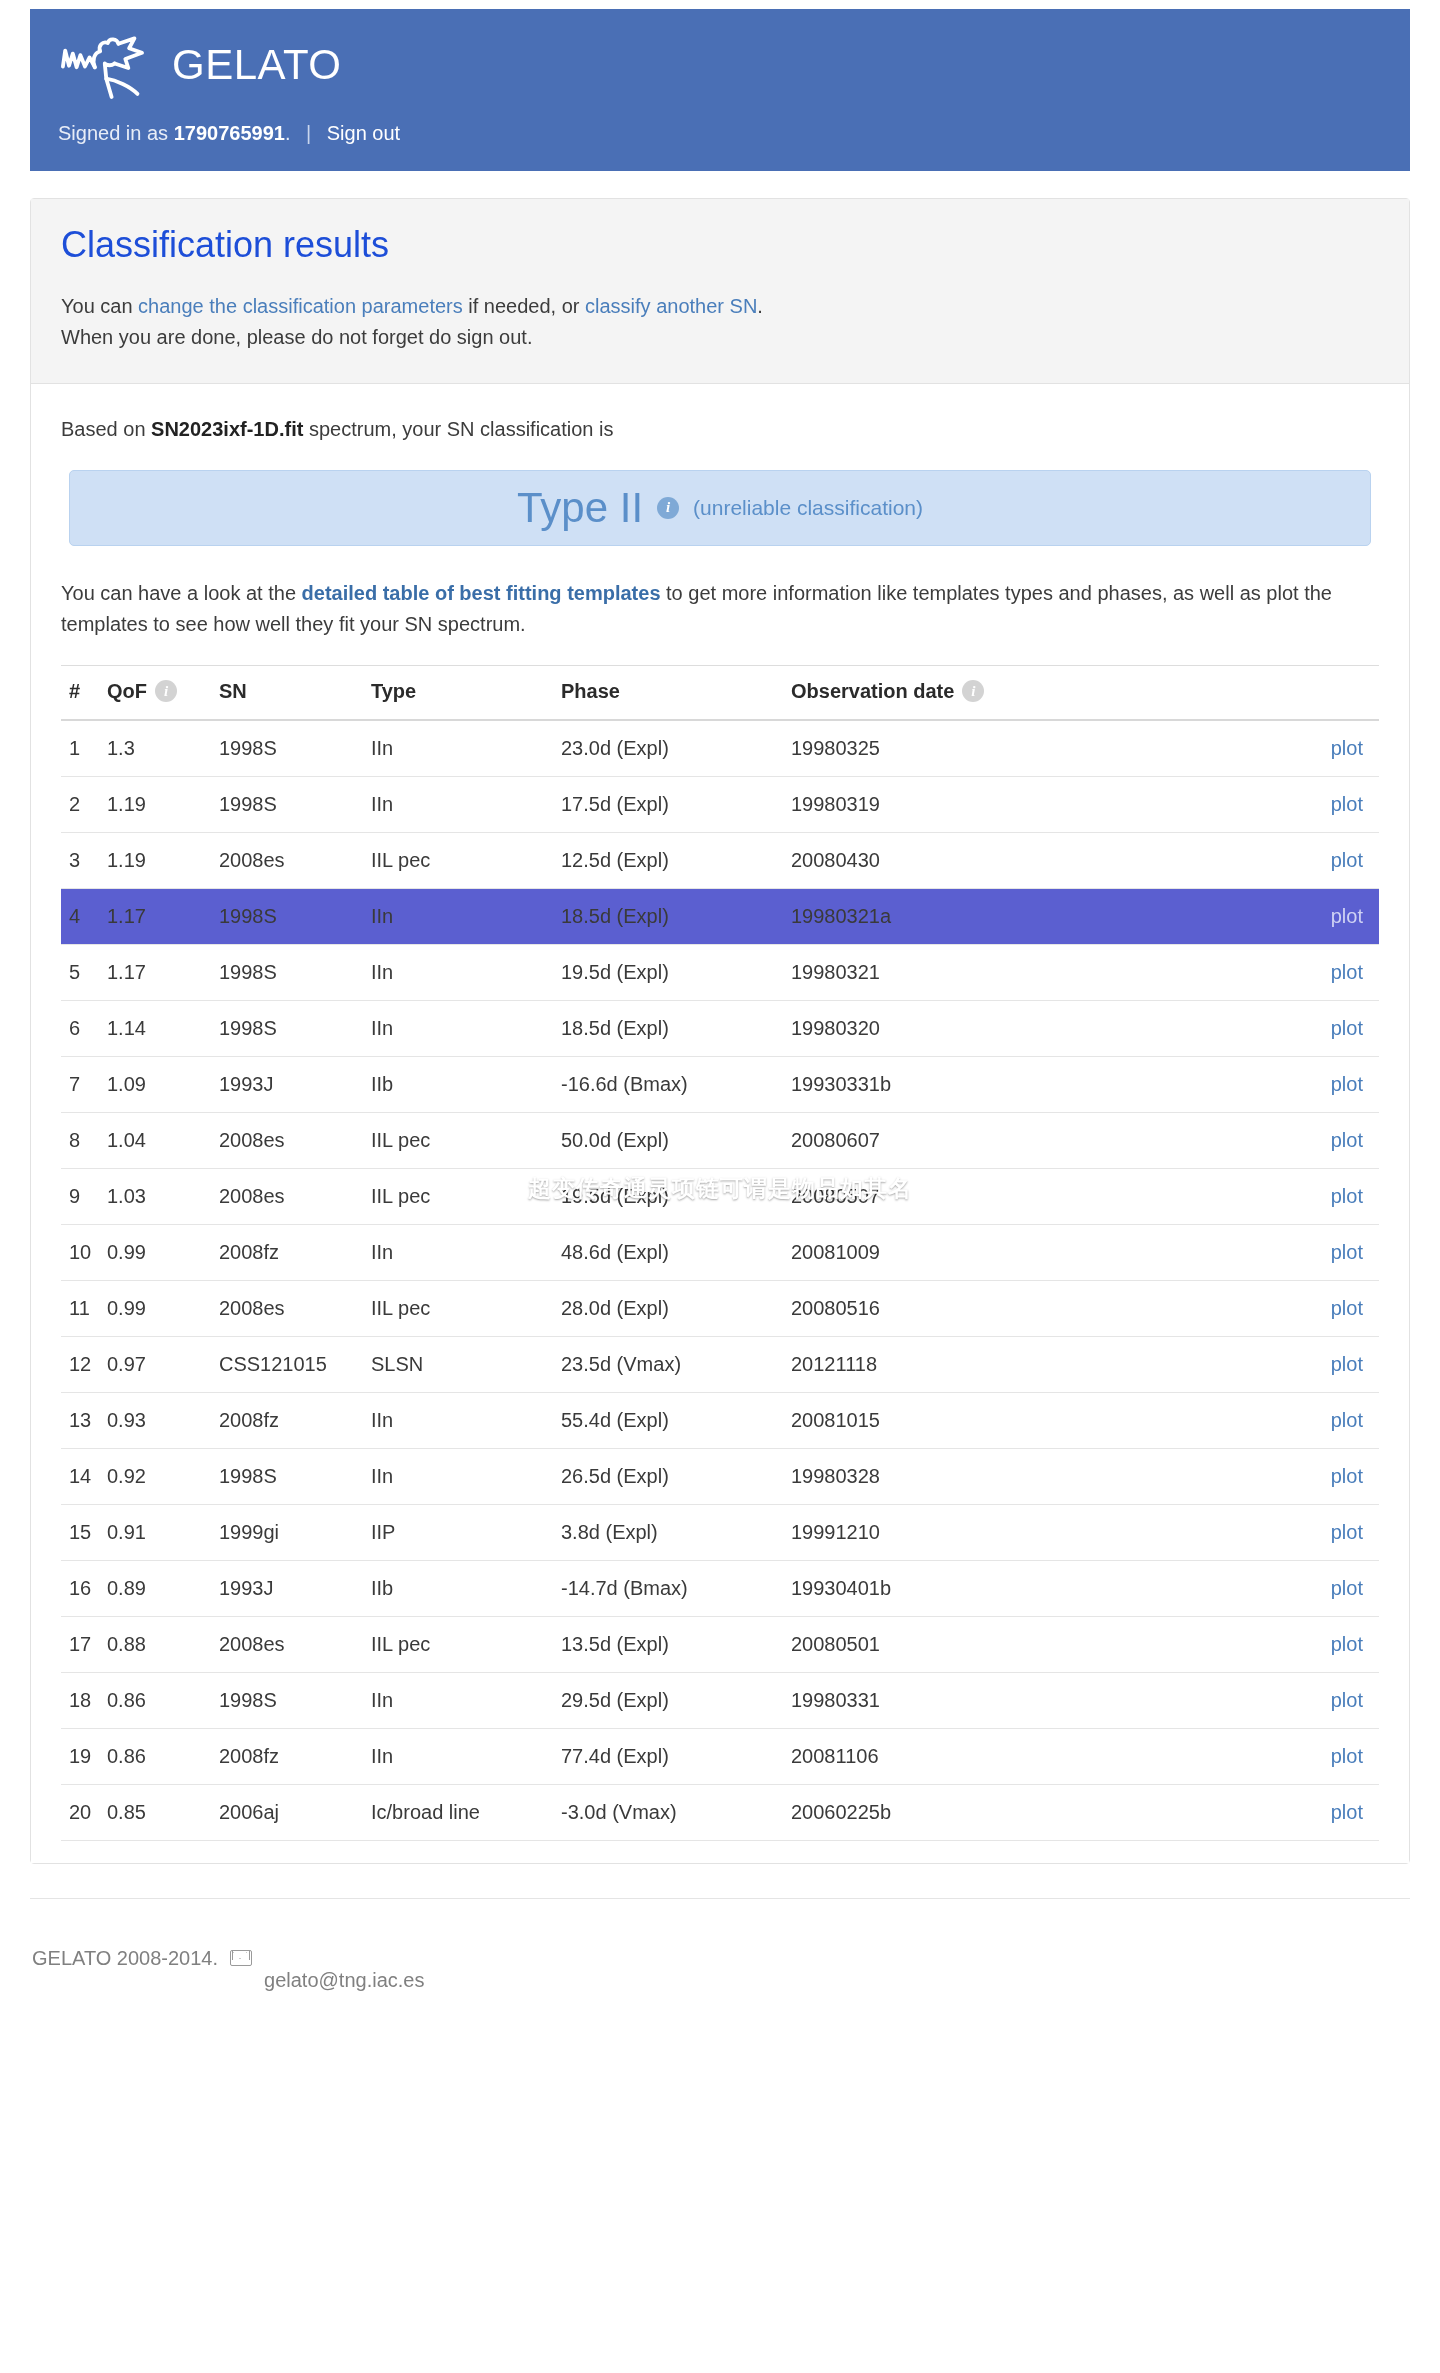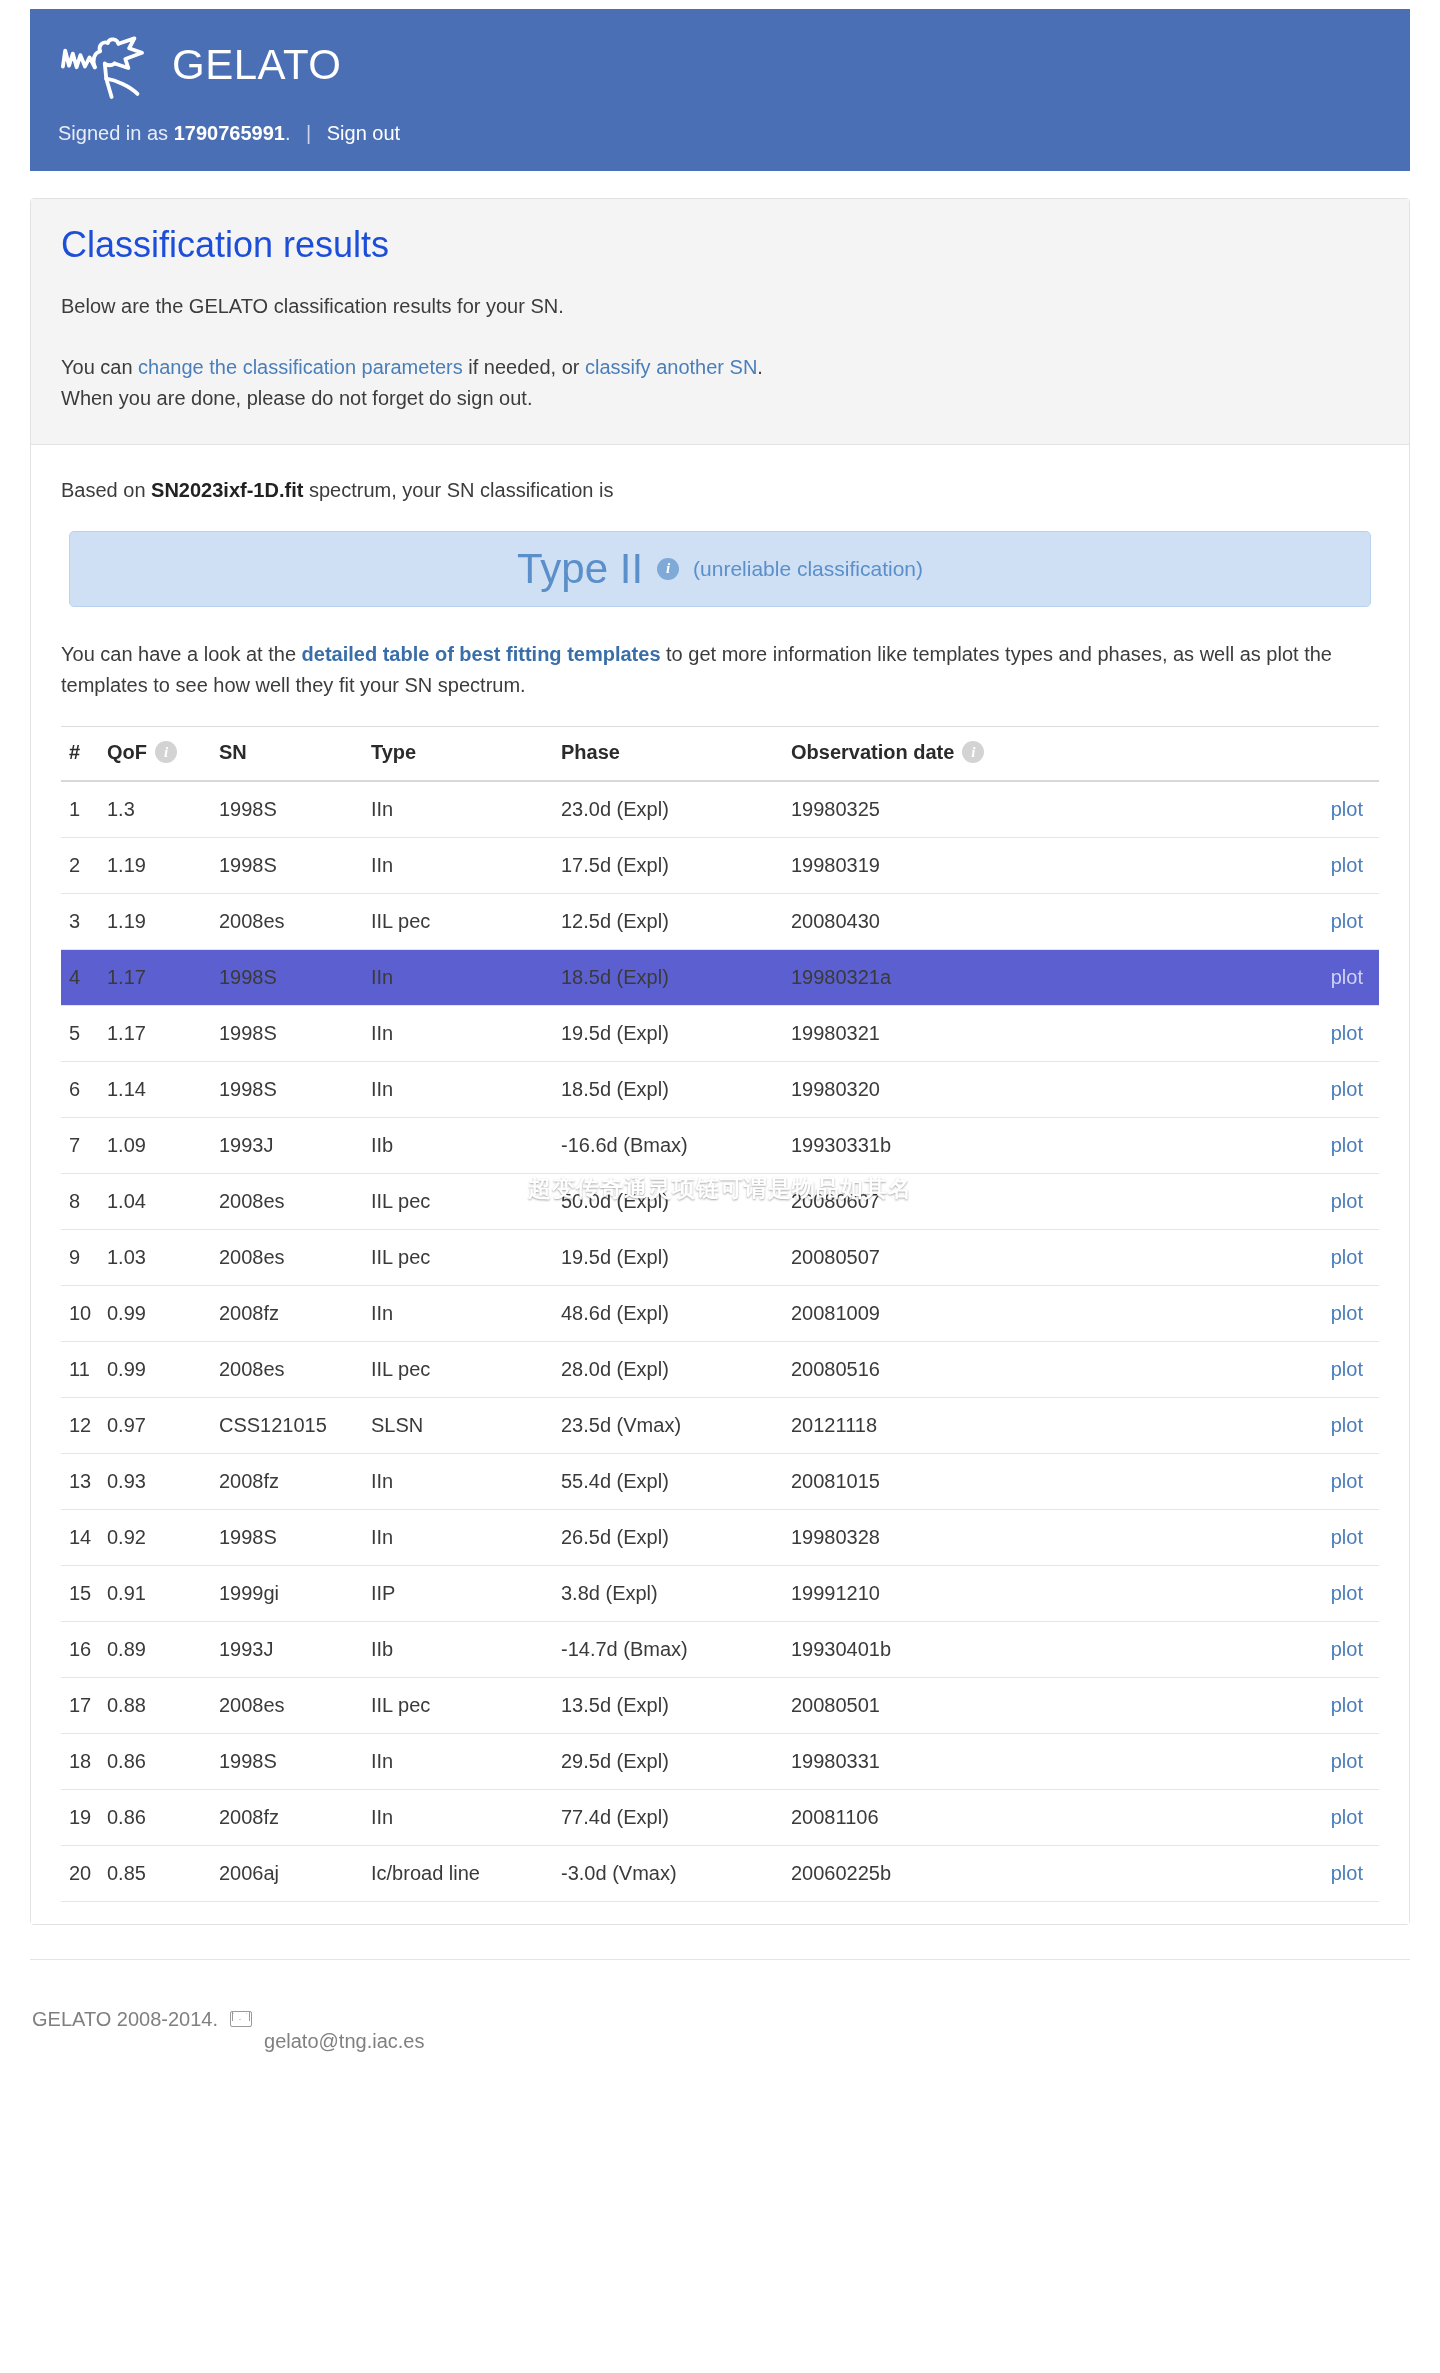--- a/index.html
+++ b/index.html
@@ -294,21 +294,20 @@
     <span class="user">1790765991</span><span>.</span>
     <span class="divider">|</span>
     <a href="#" class="signout">Sign out</a>
   </div>
 </div>
 
 <div class="panel">
 
   <div class="panel-head">
     <h1 class="page-title">Classification results</h1>
-    <p class="intro-line">Below are the GELATO classification results for your SN.</p>
     <p class="intro-line">
       <span>You can </span><a href="#" class="link">change the classification parameters</a><span> if needed, or </span><a href="#" class="link">classify another SN</a><span>.</span><br>
       <span>When you are done, please do not forget do sign out.</span>
     </p>
   </div>
 
   <div class="panel-body">
 
     <p class="based-on">
       <span>Based on </span><b>SN2023ixf-1D.fit</b><span> spectrum, your SN classification is</span>

